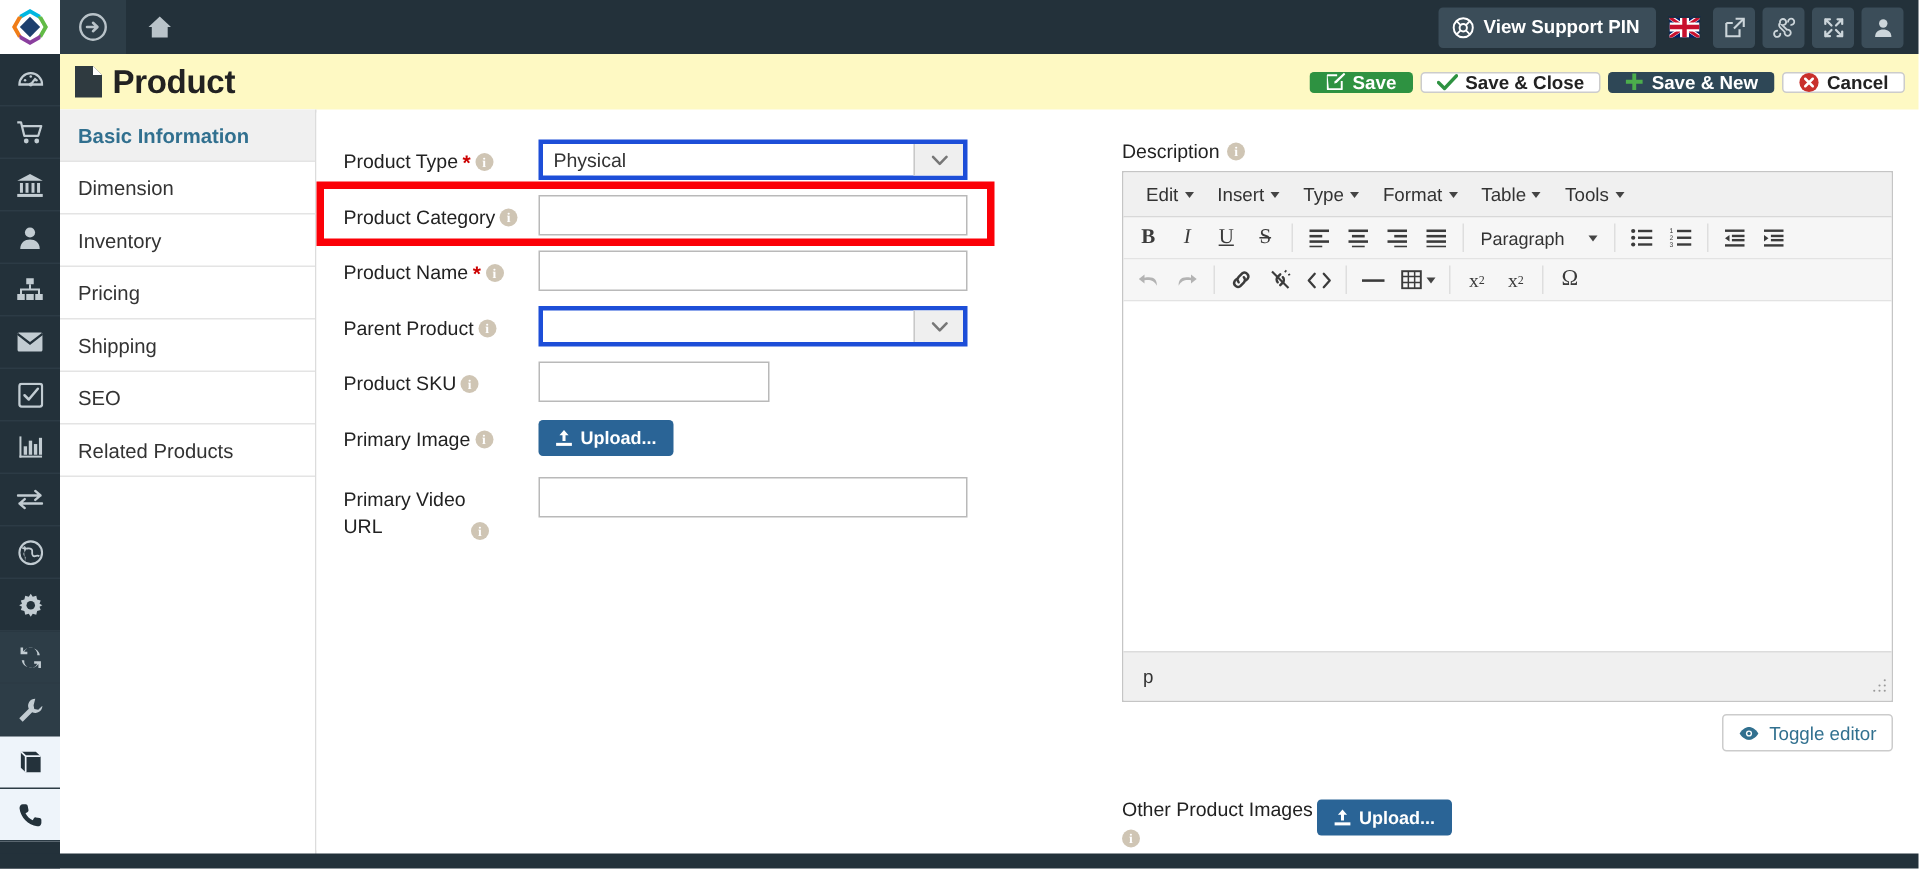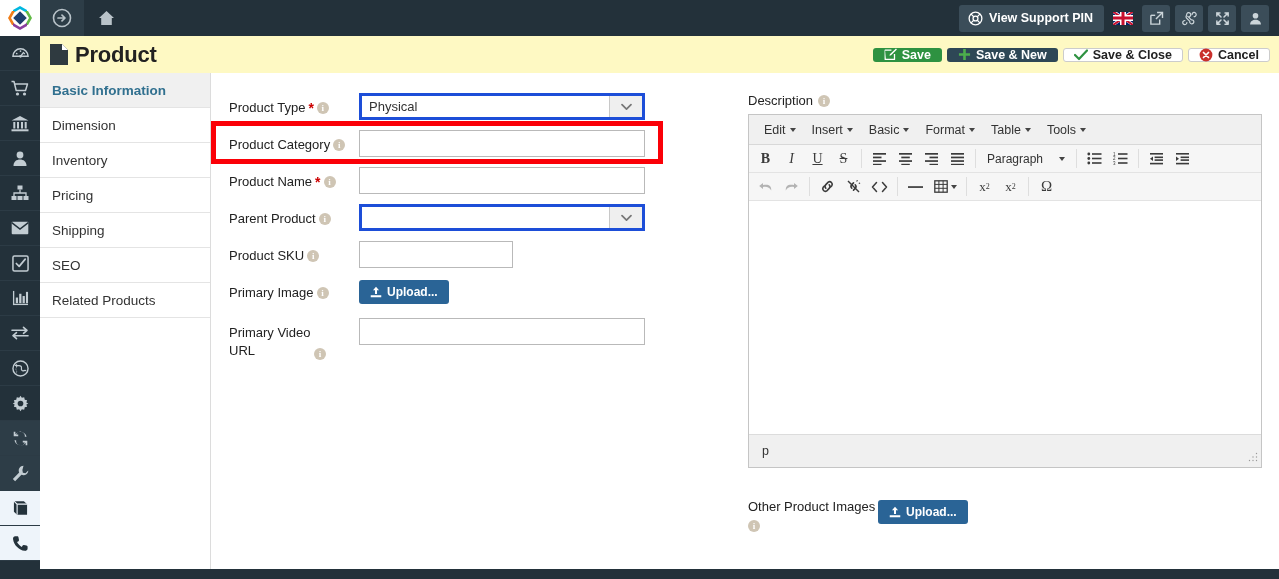--- a/index.html
+++ b/index.html
@@ -295,31 +295,31 @@
   <span class="page-title">Product</span>
 
   <div class="head-btns">
     <button class="btn btn-save">
       <svg width="13" height="13" viewBox="0 0 14 14">
         <path d="M1.2 3 H8 V1.6 H1.2 A0.6 0.6 0 0 0 0.6 2.2 V12.4 A0.6 0.6 0 0 0 1.2 13 H11.4 A0.6 0.6 0 0 0 12 12.4 V6.5 H10.6 V11.6 H2 Z" fill="#fff"></path>
         <path d="M12.9 0.6 L13.9 1.6 L7.6 7.9 L5.9 8.3 L6.3 6.6 Z" fill="#fff"></path>
       </svg>
       <span>Save</span>
     </button>
+    <button class="btn btn-saveclose">
+      <svg width="14" height="12" viewBox="0 0 14 12">
+        <path d="M1 6 L5 10 L13 1.5" fill="none" stroke="#2e9241" stroke-width="2.2" stroke-linecap="round" stroke-linejoin="round"></path>
+      </svg>
+      <span>Save &amp; Close</span>
+    </button>
     <button class="btn btn-savenew">
       <svg width="13" height="13" viewBox="0 0 14 14">
         <path d="M5.6 1 H8.4 V5.6 H13 V8.4 H8.4 V13 H5.6 V8.4 H1 V5.6 H5.6 Z" fill="#4cae4c"></path>
       </svg>
       <span>Save &amp; New</span>
-    </button>
-    <button class="btn btn-saveclose">
-      <svg width="14" height="12" viewBox="0 0 14 12">
-        <path d="M1 6 L5 10 L13 1.5" fill="none" stroke="#2e9241" stroke-width="2.2" stroke-linecap="round" stroke-linejoin="round"></path>
-      </svg>
-      <span>Save &amp; Close</span>
     </button>
     <button class="btn btn-cancel">
       <svg width="14" height="14" viewBox="0 0 14 14">
         <circle cx="7" cy="7" r="6.4" fill="#c9302c"></circle>
         <path d="M4.5 4.5 L9.5 9.5 M9.5 4.5 L4.5 9.5" stroke="#fff" stroke-width="1.7" stroke-linecap="round"></path>
       </svg>
       <span>Cancel</span>
     </button>
   </div>
 </div>
@@ -566,21 +566,21 @@
       <div class="mce-menubar">
         <div class="mce-menu-item">
           <span>Edit</span>
           <span class="caret"></span>
         </div>
         <div class="mce-menu-item">
           <span>Insert</span>
           <span class="caret"></span>
         </div>
         <div class="mce-menu-item">
-          <span>Basic</span>
+          <span>Type</span>
           <span class="caret"></span>
         </div>
         <div class="mce-menu-item">
           <span>Format</span>
           <span class="caret"></span>
         </div>
         <div class="mce-menu-item">
           <span>Table</span>
           <span class="caret"></span>
         </div>
@@ -740,20 +740,30 @@
               <circle cx="8.5" cy="5" r="0.7" fill="#9a9a9a"></circle>
               <circle cx="5" cy="5" r="0.7" fill="#9a9a9a"></circle>
               <circle cx="8.5" cy="8.5" r="0.7" fill="#9a9a9a"></circle>
               <circle cx="5" cy="8.5" r="0.7" fill="#9a9a9a"></circle>
               <circle cx="1.5" cy="8.5" r="0.7" fill="#9a9a9a"></circle>
             </svg>
         </span>
       </div>
     </div>
 
+    <div class="toggle-row">
+      <button class="btn-toggle">
+        <svg width="14" height="10" viewBox="0 0 15 10">
+          <path d="M0.8 5 C3 1.4 6 0.4 7.5 0.4 C9 0.4 12 1.4 14.2 5 C12 8.6 9 9.6 7.5 9.6 C6 9.6 3 8.6 0.8 5 Z" fill="#31708f"></path>
+          <circle cx="7.5" cy="5" r="2.2" fill="#ffffff"></circle>
+          <circle cx="7.5" cy="5" r="1.2" fill="#31708f"></circle>
+        </svg>
+        <span>Toggle editor</span>
+      </button>
+    </div>
 
     <div class="other-row">
       <div class="other-label">
         <span>Other Product Images</span>
         <span class="info-i">i</span>
       </div>
       <div style="padding-top:2px;">
         <button class="btn-upload">
           <svg width="12" height="12" viewBox="0 0 13 13">
             <path d="M6.5 0.8 L9.8 4.6 H7.6 V8.6 H5.4 V4.6 H3.2 Z" fill="#fff"></path>

